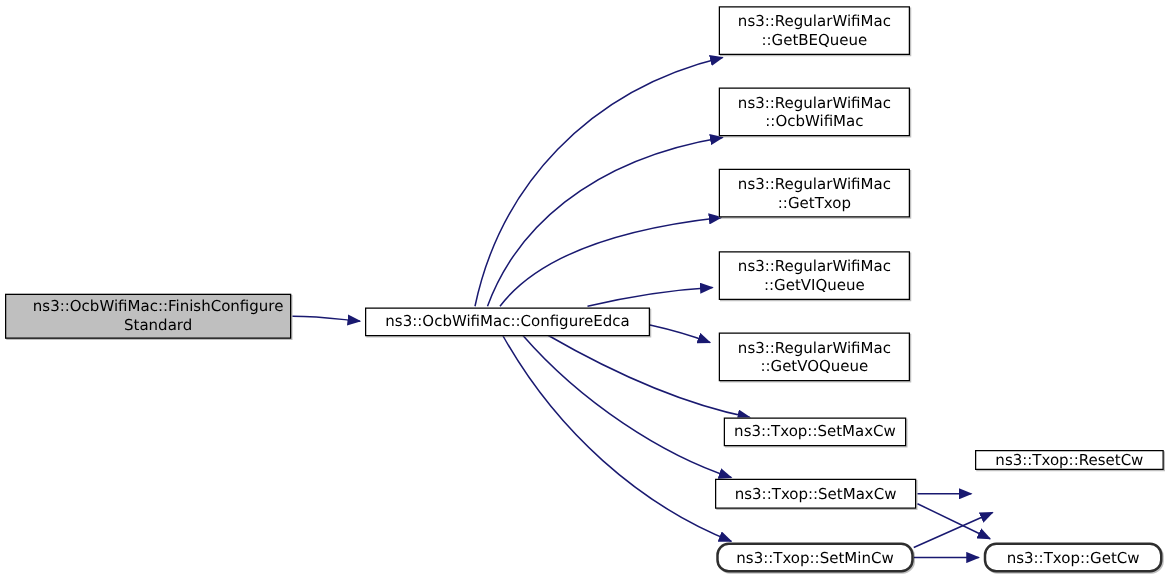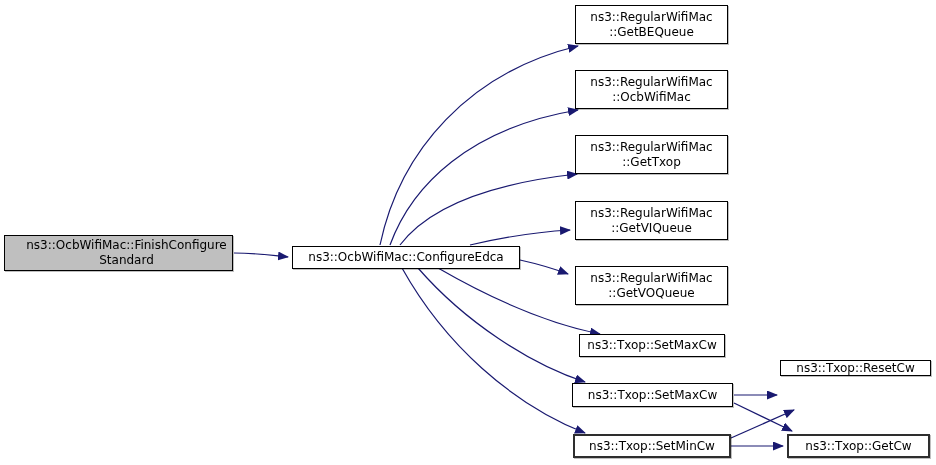--- a/index.html
+++ b/index.html
@@ -35,21 +35,21 @@
     align-items:center;
     justify-content:center;
     text-align:center;
     font-size:12px;
     line-height:15px;
     white-space:nowrap;
     cursor:pointer;
     box-shadow:1px 1px 0 rgba(0,0,0,0.25);
   }
   .node.hl{background:var(--highlight-fill);padding-left:16px;}
-  .node.thick{border-width:2px;border-color:#2e2e2e;}
+  .node.thick{border-width:2px;border-color:#2e2e2e;border-radius:10px;}
 </style>
 </head>
 <body>
 
 <div class="canvas">
 
   <svg class="edge-layer" width="936" height="465" viewBox="0 0 936 465" xmlns="http://www.w3.org/2000/svg">
     <defs>
       <marker id="arrowhead" markerUnits="userSpaceOnUse" markerWidth="11" markerHeight="9" refX="10" refY="4.5" orient="auto">
         <path d="M0,0 L11,4.5 L0,9 z"></path>

